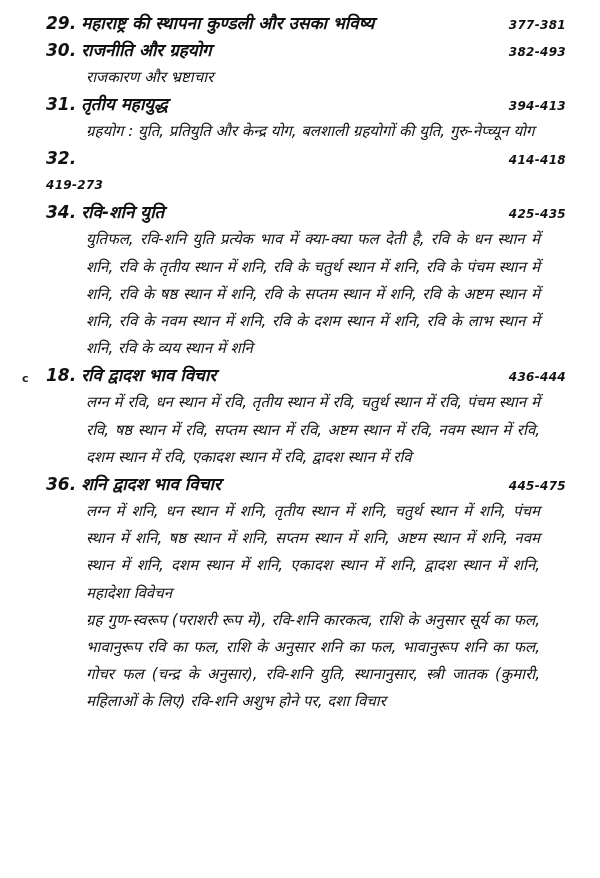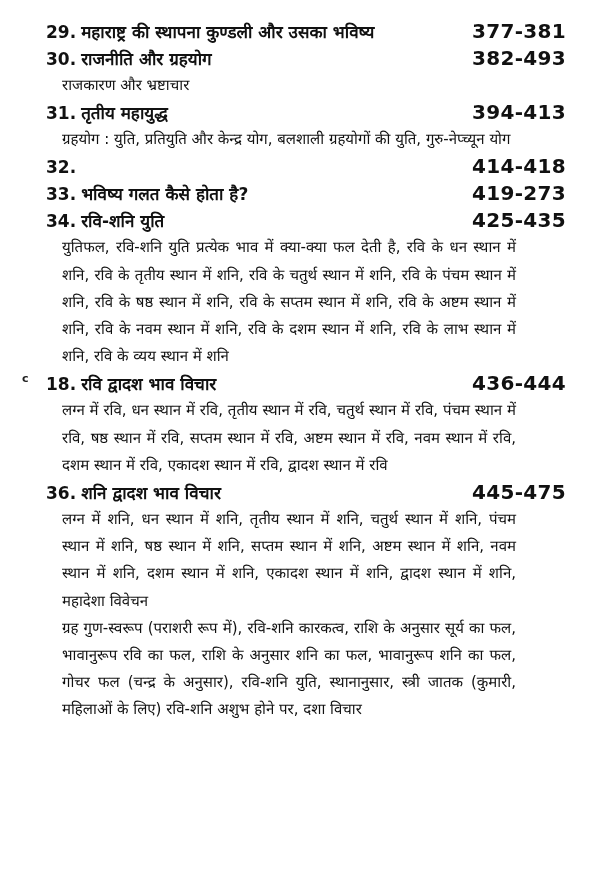--- a/index.html
+++ b/index.html
@@ -11,22 +11,23 @@
       width: 600px;
       height: 878px;
       position: relative;
       overflow: hidden;
       font-family: "DejaVu Sans", "Liberation Sans", sans-serif;
       color: #111111;
     }
     .page {
       position: absolute;
       left: 46px;
-      top: 18px;
+      top: 10px;
       width: 520px;
+      font-style: italic;
     }
     .entry {
       margin: 0;
       padding: 0;
     }
     .entry-head {
       display: flex;
       justify-content: space-between;
       align-items: baseline;
       font-weight: bold;
@@ -36,25 +37,25 @@
       white-space: nowrap;
     }
     .entry-title {
       display: flex;
       gap: 5px;
     }
     .entry-num { }
     .entry-pages {
       font-family: "DejaVu Sans", "Liberation Sans", sans-serif;
       font-weight: bold;
-      font-size: 20px;
+      font-size: 12px;
       letter-spacing: 0.3px;
     }
     .entry-desc {
-      margin-left: 16px;
+      margin-left: 40px;
       width: 454px;
       font-size: 15px;
       line-height: 27.2px;
       text-align: justify;
     }
     .margin-mark {
       position: absolute;
       left: 22px;
       top: 372px;
       font-size: 11px;
@@ -105,24 +106,20 @@
     <div class="entry-head">
       <span class="entry-title">
         <span class="entry-num">32.</span>
       </span>
       <span class="entry-pages">414-418</span>
     </div>
   </div>
 
   <div class="entry">
     <div class="entry-head">
-      <span class="entry-title">
-        <span class="entry-num">33.</span>
-        <span>भविष्य गलत कैसे होता है?</span>
-      </span>
       <span class="entry-pages">419-273</span>
     </div>
   </div>
 
   <div class="entry">
     <div class="entry-head">
       <span class="entry-title">
         <span class="entry-num">34.</span>
         <span>रवि-शनि युति</span>
       </span>

